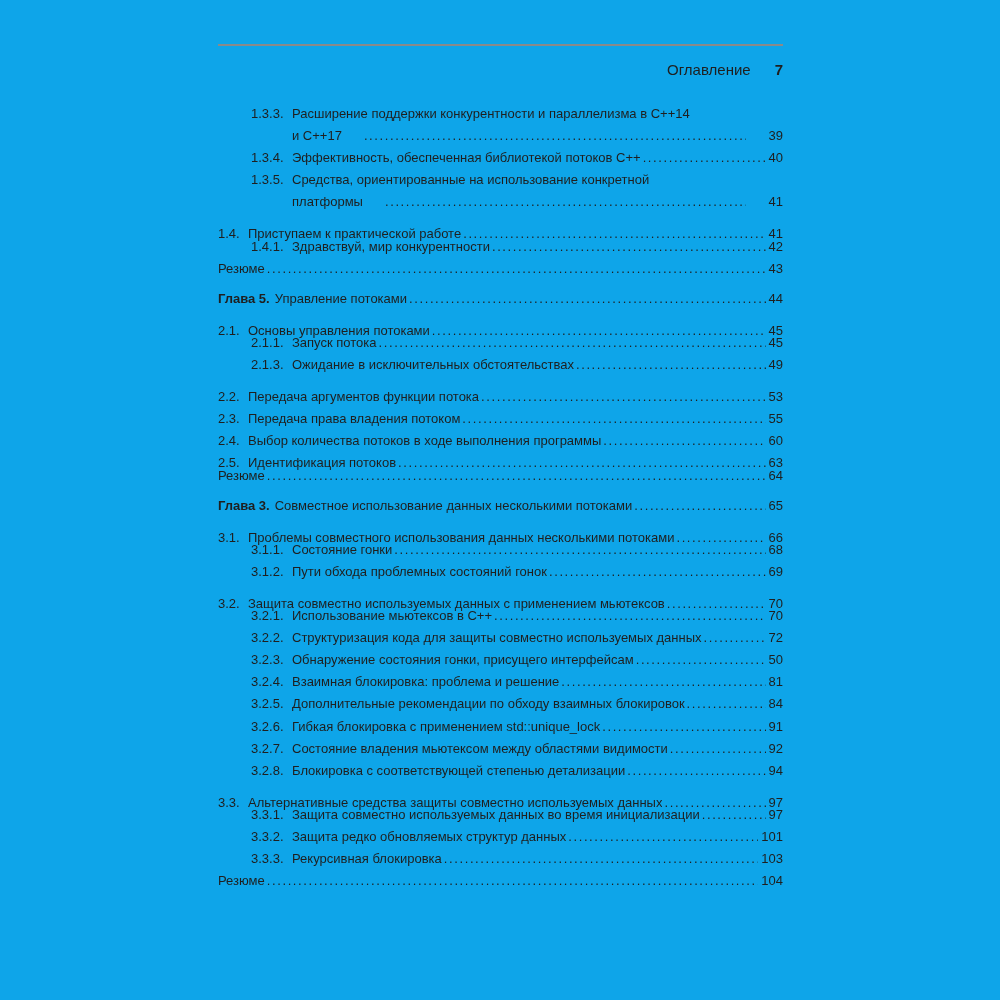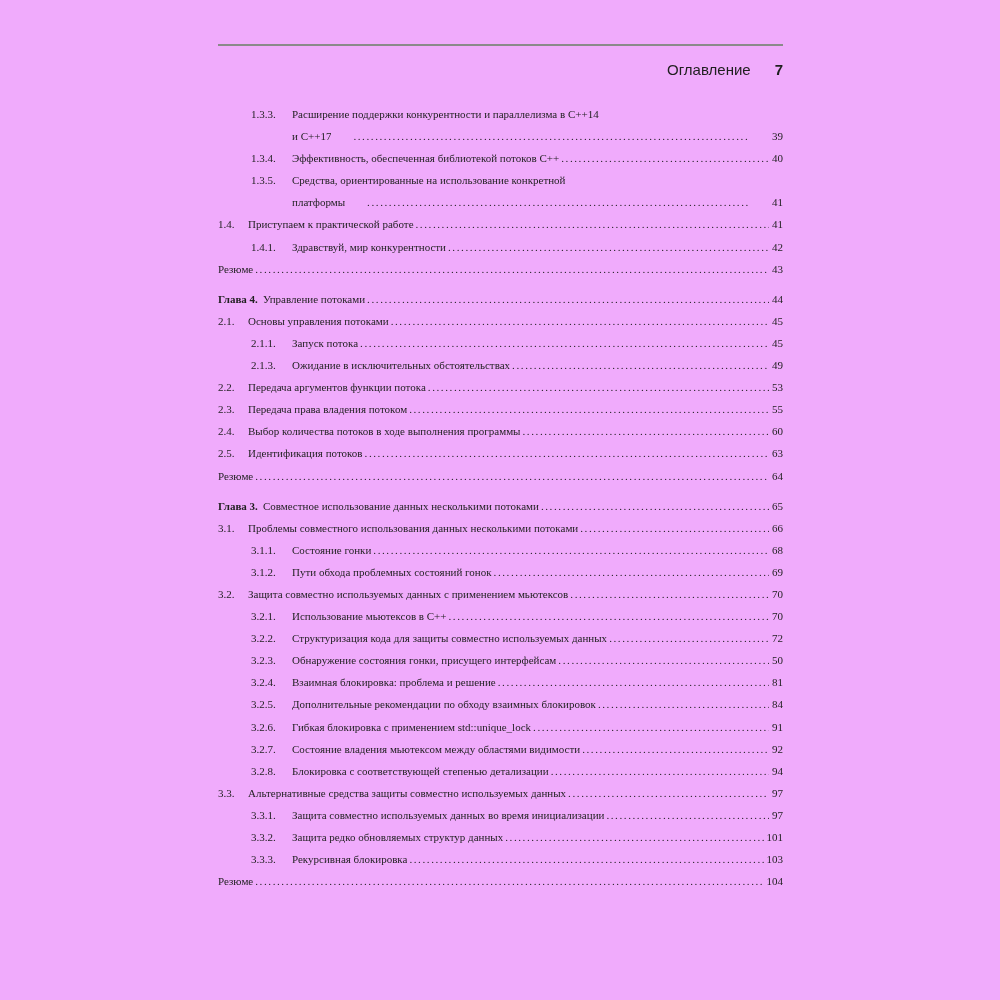--- a/index.html
+++ b/index.html
@@ -35,27 +35,26 @@
   }
   .page-header .pagenum-header {
     font-weight: 700;
     margin-left: 24px;
   }
   
   .row {
     display: flex;
     align-items: baseline;
     height: 22.1px;
-    font-size: 11px;
+    font-size: 13px;
     line-height: 18px;
     white-space: nowrap;
-    font-family: Liberation Serif, serif;
   }
   .row .num { flex: none; }
-  .row.section > .num { width: 30px; }
+  .row.section > .num { width: 30px; margin-top: 10px; }
   .row.subsection { padding-left: 33px; }
   .row.subsection > .num { width: 41px; }
   .row.cont.subsection { padding-left: 74px; gap: 20px; }
   .row.chapter { margin-top: 8px; }
   .row.chapter > .num { font-weight: 700; margin-right: 5px; }
   .row .title { flex: none; overflow: hidden; }
   .dots {
     flex: 1 1 auto;
     overflow: hidden;
     white-space: nowrap;
@@ -64,21 +63,21 @@
   }
   .dots::after {
     content: "..........................................................................................................................................................................................................";
     letter-spacing: 1.6px;
   }
   .row .page { flex: none; text-align: left; }
 </style>
 </head>
 <body>
 
-<div id="page" style="--text-color: #1f1f1f; --rule-color: #8a8a8a; background: #f0abfc;">
+<div id="page" style="--text-color: #1f1f1f; --rule-color: #8a8a8a; background: #0ea5e9;">
   <div id="content">
     <div class="header-rule"></div>
     <div class="page-header">
       <span>Оглавление</span>
       <span class="pagenum-header">7</span>
     </div>
     <div id="toc-list">
         <div class="row subsection">
           <span class="num">1.3.3.</span>
           <span class="title">Расширение поддержки конкурентности и параллелизма в C++14</span>
@@ -114,21 +113,21 @@
           <span class="title">Здравствуй, мир конкурентности</span>
           <span class="dots"></span>
           <span class="page">42</span>
         </div>
         <div class="row plain">
           <span class="title">Резюме</span>
           <span class="dots"></span>
           <span class="page">43</span>
         </div>
         <div class="row chapter">
-          <span class="num">Глава 4.</span>
+          <span class="num">Глава 5.</span>
           <span class="title">Управление потоками</span>
           <span class="dots"></span>
           <span class="page">44</span>
         </div>
         <div class="row section">
           <span class="num">2.1.</span>
           <span class="title">Основы управления потоками</span>
           <span class="dots"></span>
           <span class="page">45</span>
         </div>

